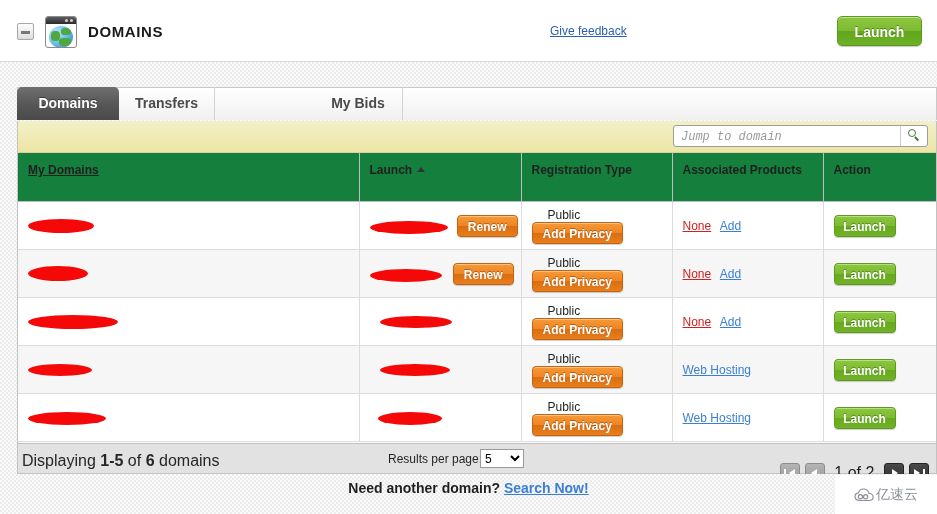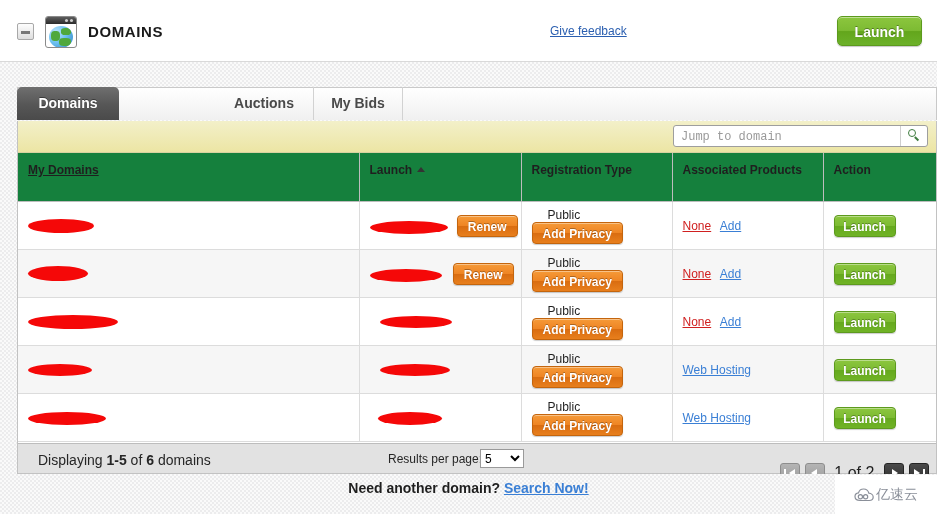--- a/index.html
+++ b/index.html
@@ -167,20 +167,21 @@
     box-sizing: border-box;
   }
   .search-input {
     position: absolute; left: 5px; top: 0;
     width: 212px; height: 20px; line-height: 20px;
     border: none; outline: none;
     background: transparent;
     font-family: "Liberation Mono", monospace;
     font-size: 12px;
     color: #333;
+    font-style: italic;
   }
   .search-input::placeholder { color: #9a9a9a; }
   .search-icon-wrap {
     position: absolute; right: 0; top: 0;
     width: 26px; height: 20px;
     border-left: 1px solid #cfcfcf;
     cursor: pointer;
   }
   .mag {
     position: absolute; left: 7px; top: 3px;
@@ -277,22 +278,22 @@
 
   
   .tbl-footer {
     position: absolute; left: 0; bottom: 0;
     width: 918px; height: 30px;
     background: #e2e2e2;
     border-top: 1px solid #bdbdbd;
     box-sizing: border-box;
   }
   .displaying {
-    position: absolute; left: 20px; top: 8px;
-    font-size: 14px; color: #262626;
+    position: absolute; left: 4px; top: 8px;
+    font-size: 16px; color: #262626;
   }
   .displaying b { font-weight: bold; }
   .rpp-label {
     position: absolute; left: 370px; top: 8px;
     font-size: 12px; color: #262626;
   }
   .rpp-select {
     position: absolute; left: 462px; top: 5px;
     width: 44px; height: 19px;
     font-family: "Liberation Sans", sans-serif;
@@ -382,21 +383,21 @@
   <div class="app-title">DOMAINS</div>
   <div class="feedback-link">Give feedback</div>
   <div class="launch-top">Launch</div>
 </div>
 
 <div class="page-bg"></div>
 
 <div class="tabstrip">
   <div class="tabs-bg"></div>
   <div class="tab active" style="left:0px;  width:102px;">Domains</div>
-  <div class="tab" style="left:198px;width:99px;">Auctions</div>
+  <div class="tab" style="left:102px;width:96px;">Transfers</div>
   <div class="tab" style="left:297px;width:89px;text-align:center;">My Bids</div>
 </div>
 
 <div class="panel">
 
   <div class="search-strip">
     <div class="search-box">
       <input class="search-input" type="text" placeholder="Jump to domain" style="">
       <div class="search-icon-wrap">
         <span class="mag"></span>

